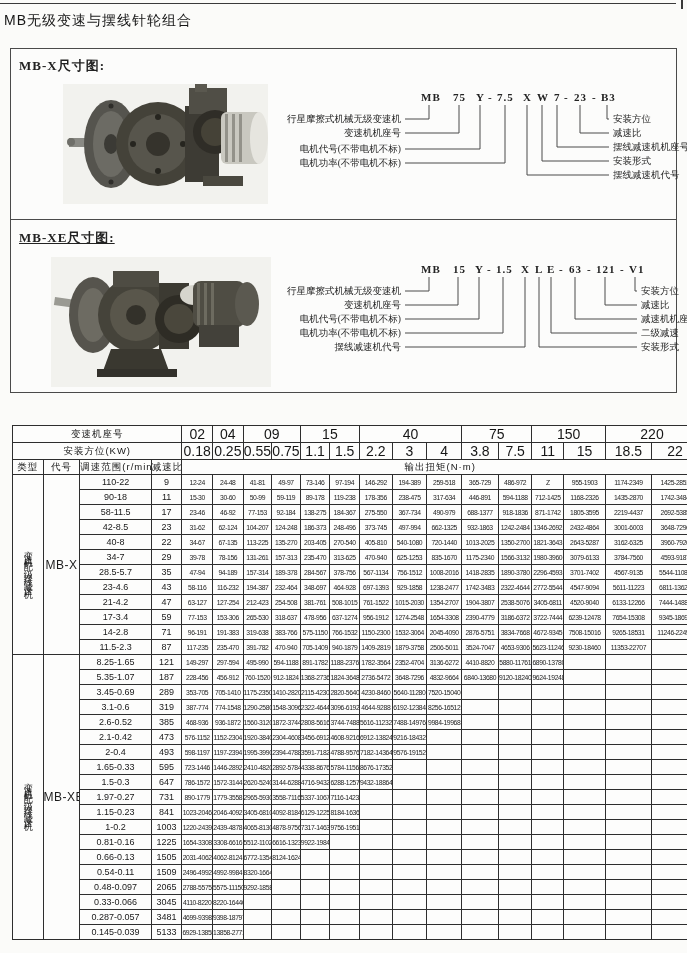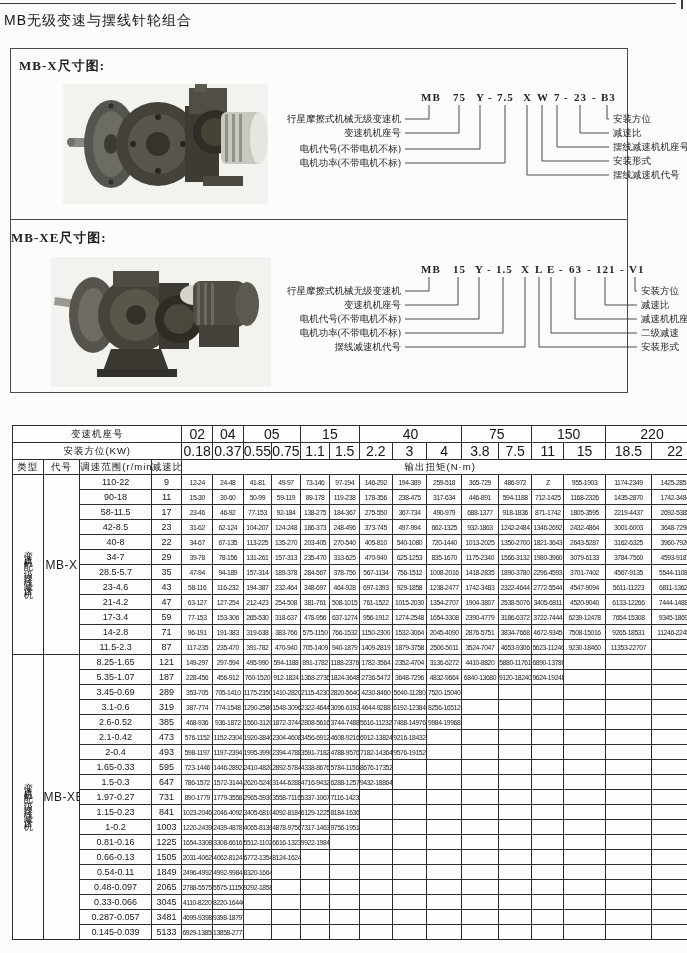--- a/index.html
+++ b/index.html
@@ -2,27 +2,27 @@
 <html><head>
 <meta charset="utf-8">
 <style>
   * { margin:0; padding:0; box-sizing:border-box; }
   html,body { width:687px; height:953px; background:#fbfbf9; color:#1c1c1c;
     font-family:"Liberation Sans", sans-serif; position:relative; overflow:hidden; }
   .toprule { position:absolute; left:0; top:3px; width:676px; border-top:1.5px solid #3a3a3a; }
   .toprule-tick { position:absolute; right:4px; top:0; width:2px; height:9px; background:#3a3a3a; }
   .page-title { position:absolute; left:4px; top:12px; font-size:14px; font-weight:normal;
     letter-spacing:1px; color:#161616; }
-  .dim-box { position:absolute; left:10px; top:48px; width:618px; height:345px;
+  .dim-box { position:absolute; left:10px; top:48px; width:667px; height:345px;
     border:1.2px solid #4a4a4a; background:#fcfcfb; }
   .dim-divider { position:absolute; left:0; top:170px; width:100%; border-top:1.2px solid #4a4a4a; }
   .sec-label { position:absolute; font-family:"Liberation Serif", serif; font-weight:bold;
     font-size:13px; letter-spacing:1px; color:#222; }
   .sec-label.a { left:8px; top:8px; }
-  .sec-label.b { left:0; top:180px; }
+  .sec-label.b { left:8px; top:180px;text-decoration:underline; }
   .photo { position:absolute; }
   .photo.a { left:52px; top:35px; }
   .photo.b { left:40px; top:208px; }
   .codediagram { position:absolute; width:408px; height:130px; }
   .codediagram.a { left:272px; top:36px; }
   .codediagram.b { left:272px; top:208px; }
   .codediagram text { font-family:"Liberation Serif", serif; fill:#242424; }
   .codediagram .code { font-size:11px; font-weight:bold; letter-spacing:1px; }
   .codediagram .lab { font-size:9.5px; }
   .codediagram polyline { fill:none; stroke:#4a4a4a; stroke-width:1; }
@@ -197,31 +197,31 @@
       <col style="width:31px">
     <col style="width:41px">
       <col style="width:45px">
       <col style="width:46px">
   </colgroup>
 <tbody>
       <tr>
         <td class="hd cn" colspan="4">变速机座号</td>
         <td class="hd" colspan="1">02</td>
         <td class="hd" colspan="1">04</td>
-        <td class="hd" colspan="2">05</td>
+        <td class="hd" colspan="2">09</td>
         <td class="hd" colspan="2">15</td>
         <td class="hd" colspan="3">40</td>
         <td class="hd" colspan="2">75</td>
         <td class="hd" colspan="2">150</td>
         <td class="hd" colspan="2">220</td>
       </tr>
       <tr>
         <td class="hd cn" colspan="4">安装方位(KW)</td>
         <td class="hd">0.18</td>
-        <td class="hd">0.37</td>
+        <td class="hd">0.25</td>
         <td class="hd">0.55</td>
         <td class="hd">0.75</td>
         <td class="hd">1.1</td>
         <td class="hd">1.5</td>
         <td class="hd">2.2</td>
         <td class="hd">3</td>
         <td class="hd">4</td>
         <td class="hd">3.8</td>
         <td class="hd">7.5</td>
         <td class="hd">11</td>
@@ -729,21 +729,21 @@
         <td class="tq"></td>
         <td class="tq"></td>
         <td class="tq"></td>
         <td class="tq"></td>
         <td class="tq"></td>
         <td class="tq"></td>
         <td class="tq"></td>
       </tr>
       <tr>
         <td class="speed">0.54-0.11</td>
-        <td class="speed">1849</td>
+        <td class="speed">1509</td>
         <td class="tq">2496-4992</td>
         <td class="tq">4992-9984</td>
         <td class="tq">8320-16640</td>
         <td class="tq"></td>
         <td class="tq"></td>
         <td class="tq"></td>
         <td class="tq"></td>
         <td class="tq"></td>
         <td class="tq"></td>
         <td class="tq"></td>

